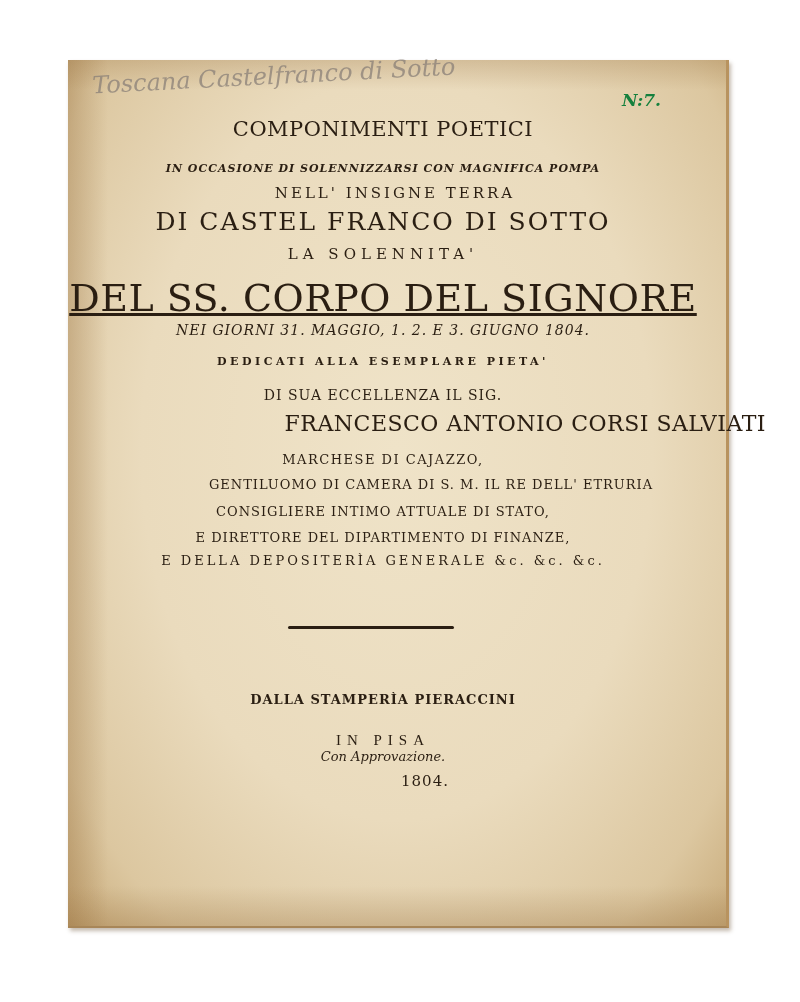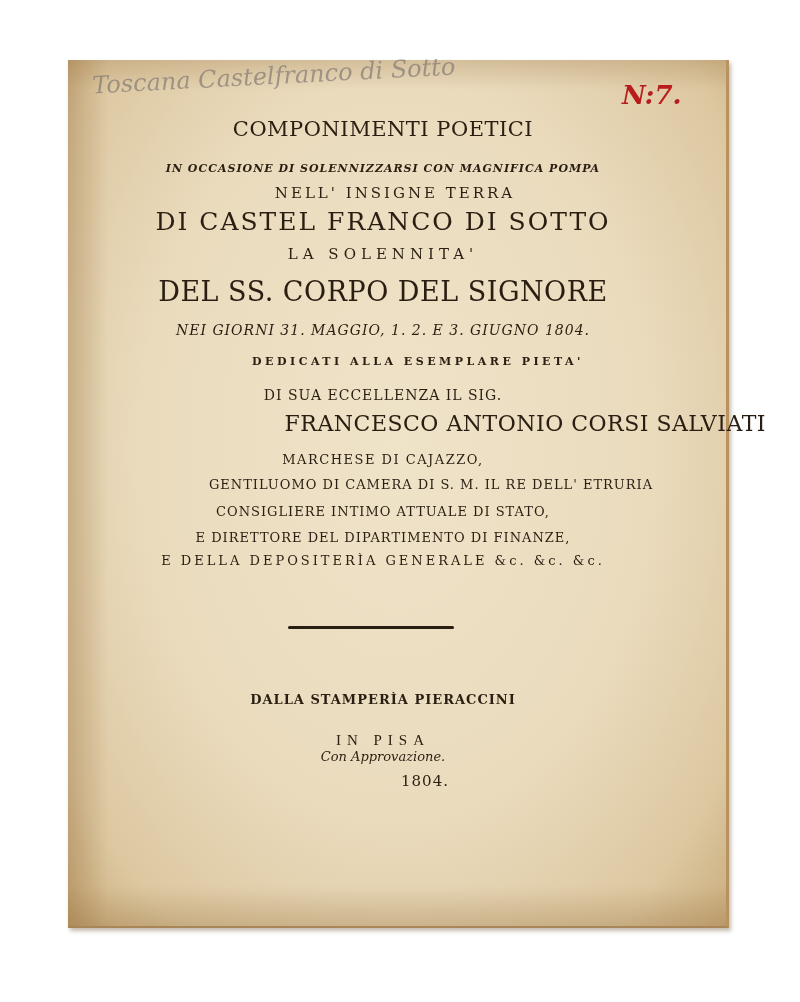--- a/index.html
+++ b/index.html
@@ -15,30 +15,30 @@
   }
   .stain-left { position:absolute; left:0; top:0; width:40px; height:100%;
     background:linear-gradient(90deg, rgba(150,110,60,0.35), rgba(150,110,60,0)); }
   .stain-bottom { position:absolute; left:0; bottom:0; width:100%; height:40px;
     background:linear-gradient(0deg, rgba(150,110,60,0.3), rgba(150,110,60,0)); }
   .stain-top { position:absolute; left:0; top:0; width:100%; height:30px;
     background:linear-gradient(180deg, rgba(150,110,60,0.25), rgba(150,110,60,0)); }
   .line { position:absolute; left:0; width:766px; text-align:center; white-space:nowrap; }
   .ms-pencil { position:absolute; left:92px; top:62px; font-family:"DejaVu Serif", serif;
     font-style:italic; font-size:24px; color:#8a8078; opacity:0.75; transform:rotate(-3deg); }
-  .ms-number { position:absolute; left:622px; top:80px; font-family:"DejaVu Serif", serif;
-    font-style:italic; font-size:26px; color:#b91c1c; font-weight:bold; }
+  .ms-number { position:absolute; left:622px; top:90px; font-family:"DejaVu Serif", serif;
+    font-style:italic; font-size:17px; color:#15803d; font-weight:bold; }
   .l1 { top:117px; font-size:21px; letter-spacing:0.5px; }
   .l2 { top:162px; font-size:11px; font-weight:bold; letter-spacing:1px;font-style:italic; }
   .l3 { top:184px; font-size:15px; letter-spacing:3px;margin-left:12px; }
   .l4 { top:207px; font-size:25px; letter-spacing:2px; }
   .l5 { top:245px; font-size:15px; letter-spacing:5px; }
-  .l6 { top:276px; font-size:27px; letter-spacing:0.5px; }
+  .l6 { top:276px; font-size:38px; letter-spacing:0.5px;text-decoration:underline; }
   .l7 { top:322px; font-size:14px; font-style:italic; letter-spacing:1px; }
-  .l8 { top:355px; font-size:11px; font-weight:bold; letter-spacing:3.5px;padding-left:35px; }
+  .l8 { top:355px; font-size:11px; font-weight:bold; letter-spacing:3.5px; }
   .l9 { top:387px; font-size:14px; letter-spacing:1px; }
   .l10 { top:411px; font-size:22px; letter-spacing:0.5px;text-align:right; }
   .l11 { top:452px; font-size:13px; letter-spacing:1.5px; }
   .l12 { top:477px; font-size:13px; letter-spacing:1px;margin-left:48px; }
   .l13 { top:504px; font-size:13px; letter-spacing:1px;text-align:center; }
   .l14 { top:530px; font-size:13px; letter-spacing:1px; }
   .l15 { top:553px; font-size:13px; letter-spacing:3px; }
   .rule { position:absolute; left:288px; top:626px; width:166px; height:3px;
     background:linear-gradient(90deg, #2a1e12 0%, #2a1e12 100%); border-radius:2px; }
   .l16 { top:732px; font-size:15px; letter-spacing:6px;font-family:Liberation Serif, serif; }

